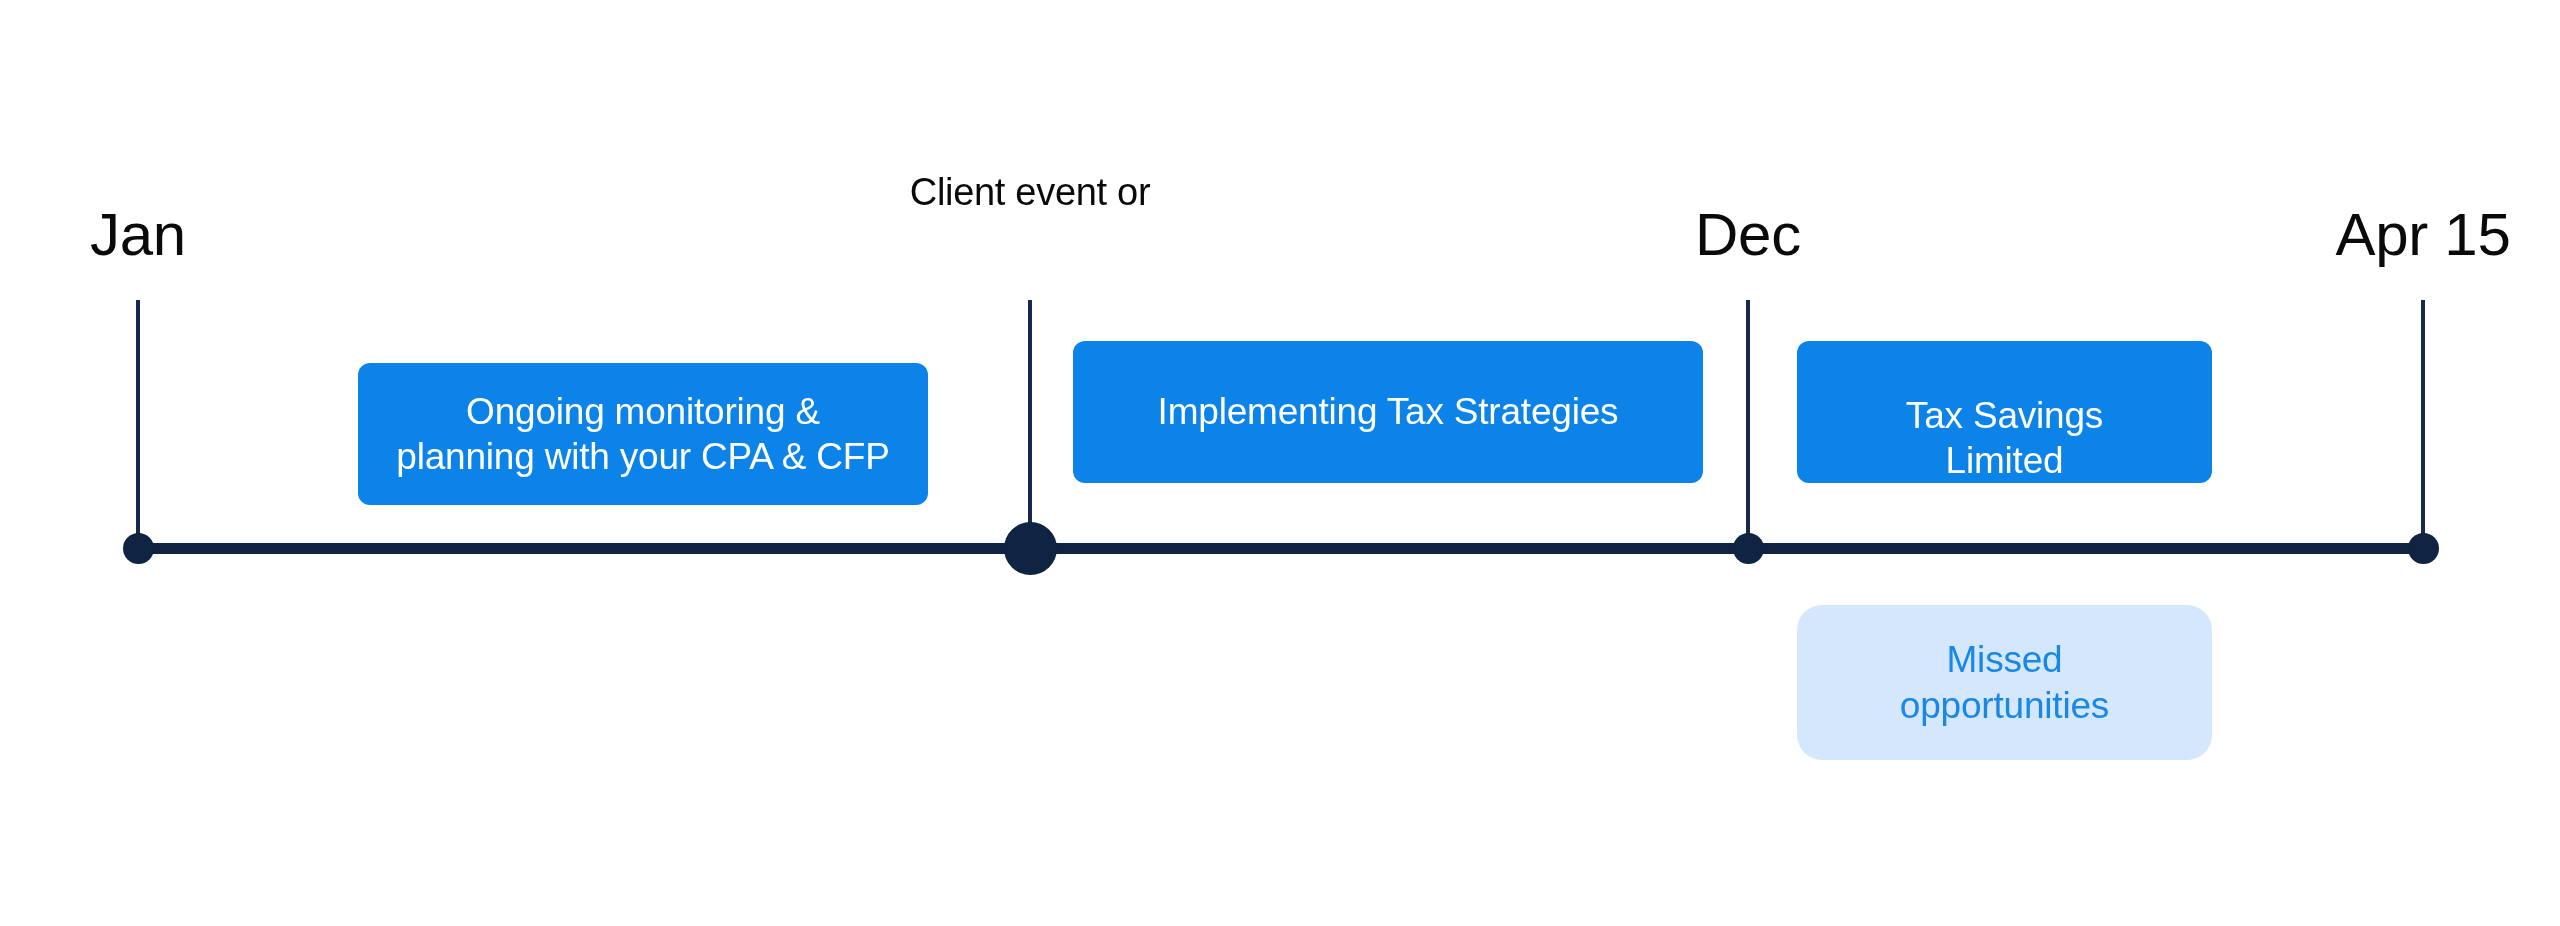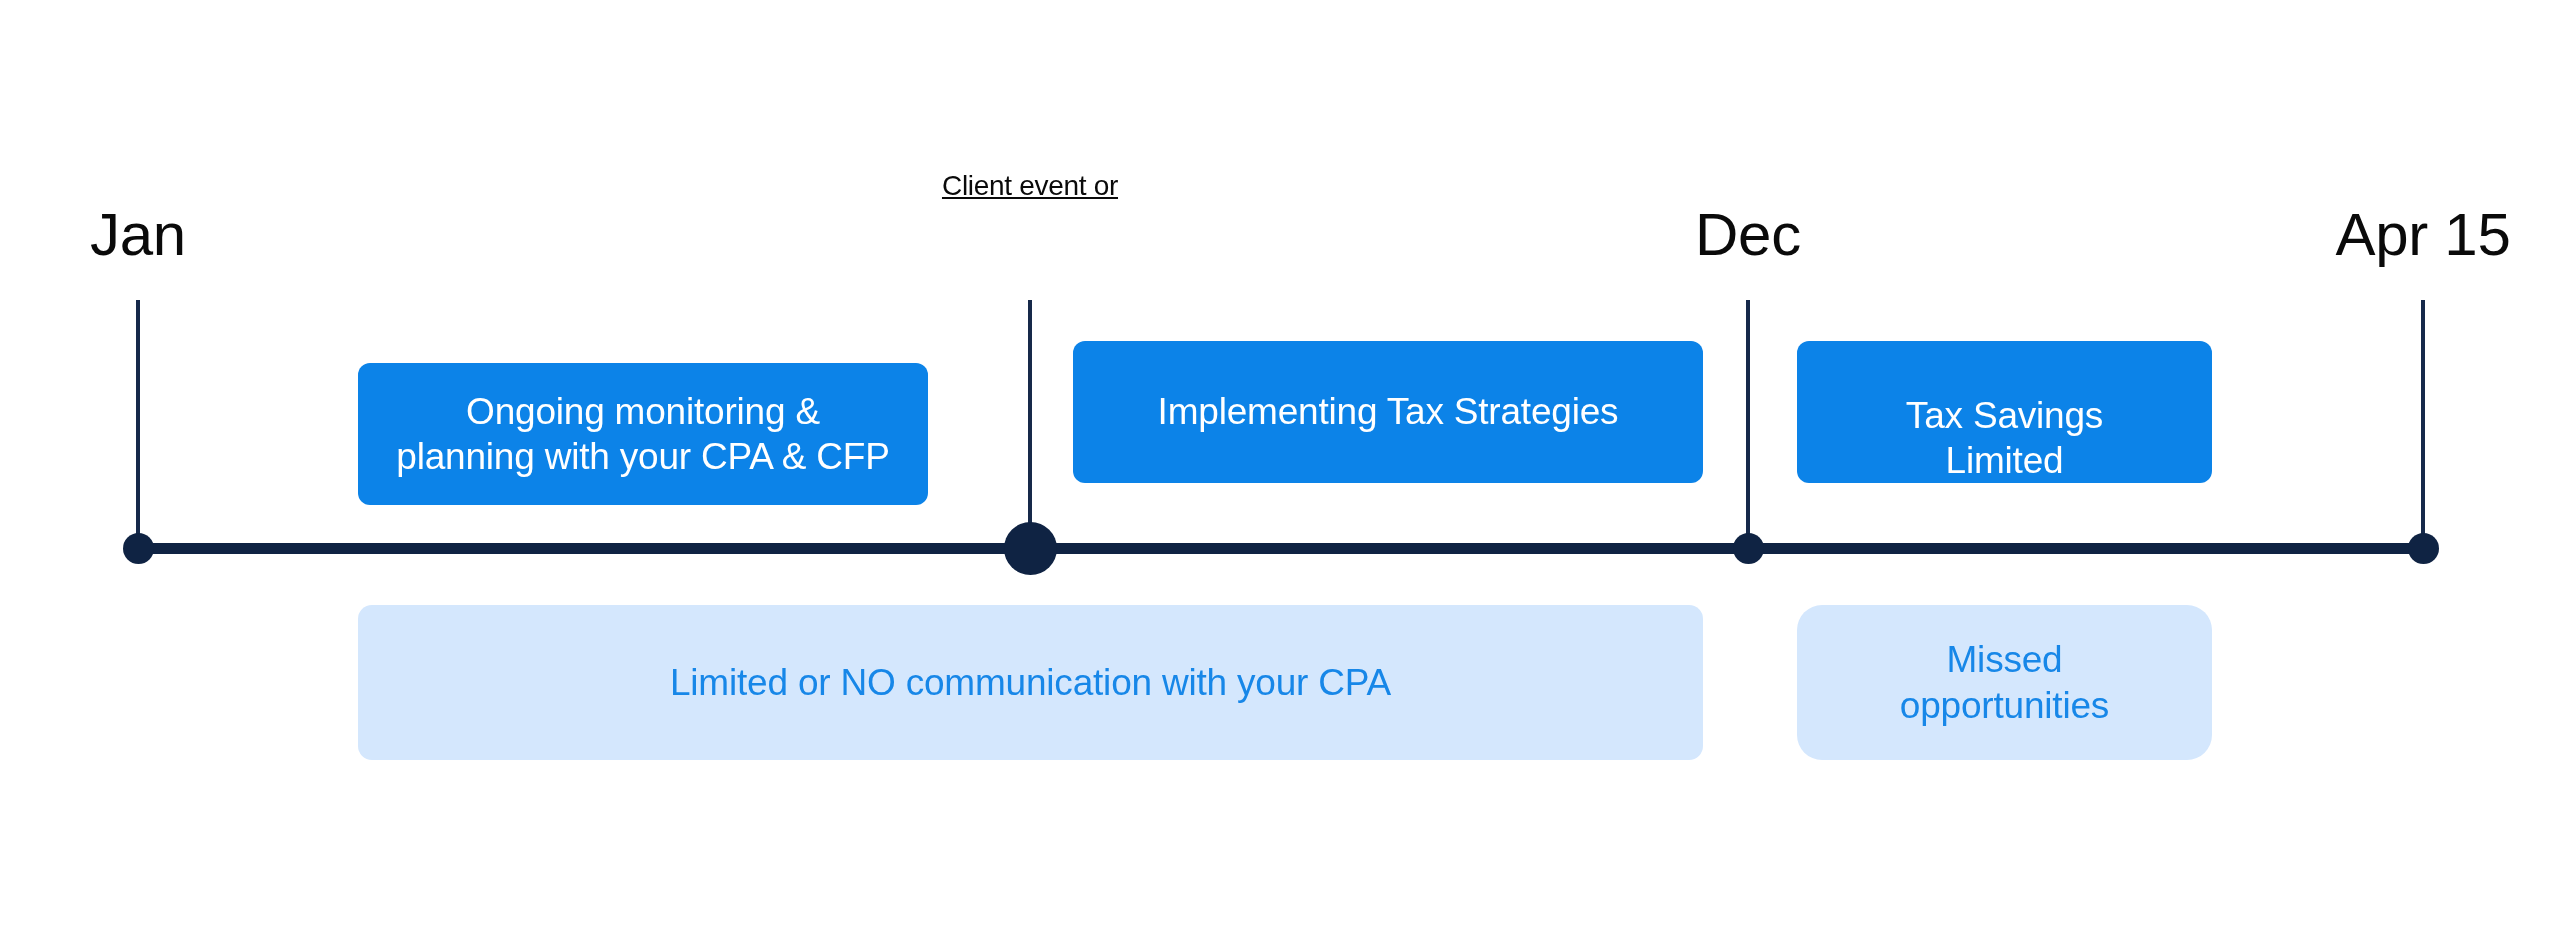--- a/index.html
+++ b/index.html
@@ -50,25 +50,24 @@
     color: #0a0a0a;
     font-size: 60px;
     line-height: 1.0;
     letter-spacing: -0.3px;
     white-space: nowrap;
     text-align: center;
     transform: translateX(-50%);
     font-weight: 400;
   }
   .node-caption.two-line {
-    font-size: 28px;
+    font-size: 38px;
     line-height: 1.22;
     white-space: normal;
     width: 560px;
-    text-decoration: underline;
   }
   .node-caption .cap-line {
     display: block;
   }
 
   
   .bar {
     position: absolute;
     box-sizing: border-box;
     border-radius: 12px;
@@ -137,25 +136,20 @@
     </div>
   </div>
 
   <div class="bar bar-primary" style="left:1797px; top:341px; width:415px; height:142px;align-items:flex-end;">
     <div>
       <span class="bar-line">Tax Savings</span>
       <span class="bar-line">Limited</span>
     </div>
   </div>
 
-  <div class="bar bar-muted" style="left:358px; top:605px; width:1345px; height:155px;">
-    <div>
-      <span class="bar-line">Limited or NO communication with your CPA</span>
-    </div>
-  </div>
 
   <div class="bar bar-muted" style="left:1797px; top:605px; width:415px; height:155px;border-radius:25px;">
     <div>
       <span class="bar-line">Missed</span>
       <span class="bar-line">opportunities</span>
     </div>
   </div>
 
 </div>
 

